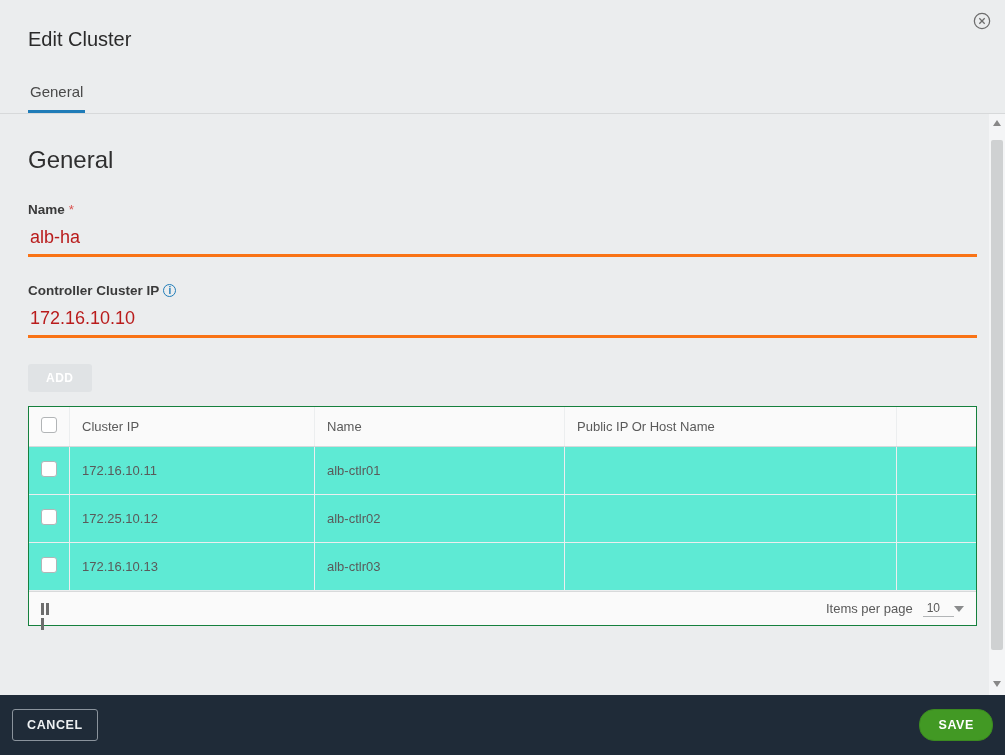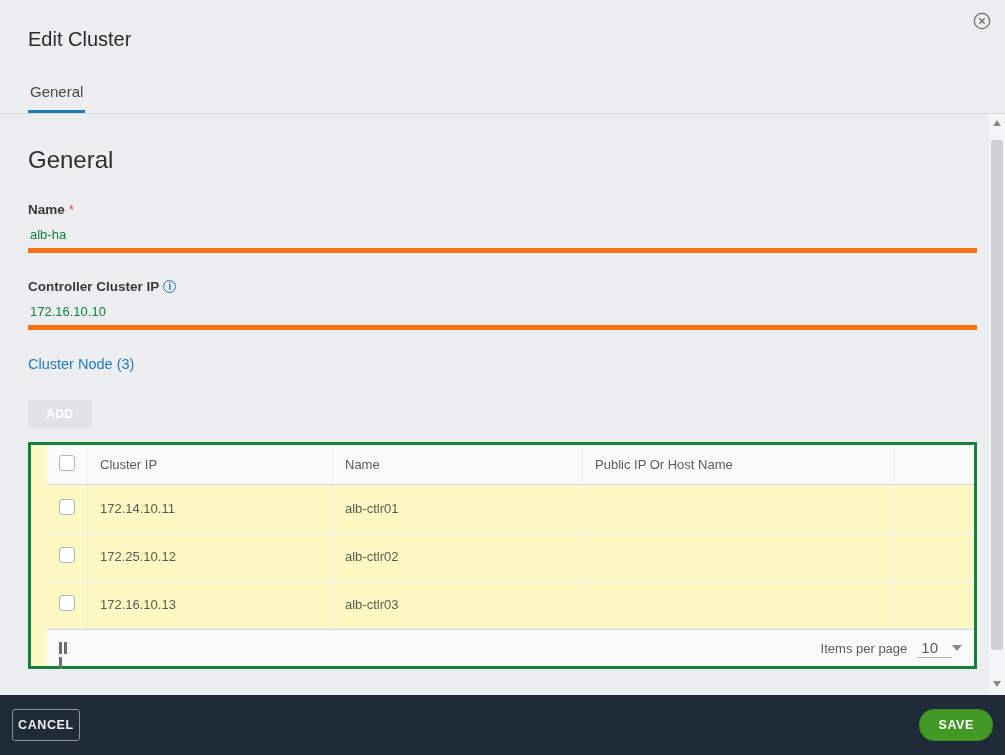--- a/index.html
+++ b/index.html
@@ -86,25 +86,25 @@
     font-size: 10px;
     line-height: 11px;
     text-align: center;
     display: inline-flex;
     align-items: center;
     justify-content: center;
   }
   .field-input {
     width: 100%;
     border: none;
-    border-bottom: 5px solid #f97316;
+    border-bottom: 3px solid #f97316;
     background: transparent;
-    font-size: 13px;
+    font-size: 18px;
     padding: 6px 2px;
-    color: #15803d;
+    color: #b91c1c;
     outline: none;
   }
   .subsection-link {
     color: #1f7cb8;
     font-size: 14.5px;
     margin-top: 6px;
     margin-bottom: 28px;
     display: block;
   }
   .add-btn {
@@ -115,23 +115,22 @@
     letter-spacing: 0.5px;
     border: none;
     padding: 7px 18px;
     border-radius: 3px;
     cursor: not-allowed;
     margin-bottom: 14px;
     text-align: right;
   }
   
   .table-wrap {
-    border: 3px solid #15803d;
-    background: #fef9c3;
-    padding-left: 16px;
+    border: 1px solid #15803d;
+    background: #5eead4;
   }
   .tbl {
     width: 100%;
     border-collapse: collapse;
   }
   .tbl th, .tbl td {
     text-align: left;
     font-size: 13px;
     color: #5a5a5a;
     border-right: 1px solid #eceeef;
@@ -170,21 +169,21 @@
     width: 14px; height: 12px; display: inline-block; cursor: pointer;
   }
   .columns-icon span {
     display: inline-block; width: 3px; height: 12px; background: #6d6d6d; margin-right: 2px;
   }
   .pager {
     display: flex; align-items: center; gap: 10px; margin-left: 16px;
   }
   .page-select {
     border: none; border-bottom: 1px solid #b2b5b7; background: transparent;
-    font-size: 15px; color: #5a5a5a; padding: 1px 14px 1px 4px;
+    font-size: 12px; color: #5a5a5a; padding: 1px 14px 1px 4px;
   }
   .caret-down {
     width: 10px; height: 6px; display: inline-block;
   }
   .caret-down::before {
     content: ""; display: block; width: 0; height: 0;
     border-left: 5px solid transparent; border-right: 5px solid transparent;
     border-top: 6px solid #8a8b8c;
   }
   
@@ -225,21 +224,21 @@
     justify-content: space-between;
     padding: 0 12px;
   }
   .btn-cancel {
     border: 1px solid #8a939c;
     background: transparent;
     color: #eef1f3;
     font-size: 12.5px;
     font-weight: 600;
     letter-spacing: 0.6px;
-    padding: 8px 5px;
+    padding: 8px 14px;
     border-radius: 3px;
     cursor: pointer;
   }
   .btn-save {
     background: #429924;
     border: 1px solid #3b8a20;
     color: #fff;
     font-size: 12.5px;
     font-weight: 600;
     letter-spacing: 0.6px;
@@ -285,42 +284,38 @@
       </div>
 
       <div class="field">
         <div class="field-label">
           <span>Controller Cluster IP</span>
           <span class="info-icon">i</span>
         </div>
         <input class="field-input" value="172.16.10.10" style="">
       </div>
 
-      <a class="subsection-link">
-        <span>Cluster Node</span>
-        (<span>3</span>)
-      </a>
 
       <button class="add-btn">ADD</button>
 
       <div class="table-wrap">
         <table class="tbl">
           <thead>
             <tr>
               <th class="cb-col"><span class="chk"></span></th>
               <th class="col-ip">Cluster IP</th>
               <th class="col-name">Name</th>
               <th class="col-public">Public IP Or Host Name</th>
               <th class="col-act"></th>
             </tr>
           </thead>
           <tbody id="tbody">
           <tr>
     <td class="cb-col"><span class="chk"></span></td>
-    <td>172.14.10.11</td>
+    <td>172.16.10.11</td>
     <td>alb-ctlr01</td>
     <td></td>
     <td></td>
               </tr>
               <tr>
     <td class="cb-col"><span class="chk"></span></td>
     <td>172.25.10.12</td>
     <td>alb-ctlr02</td>
     <td></td>
     <td></td>

